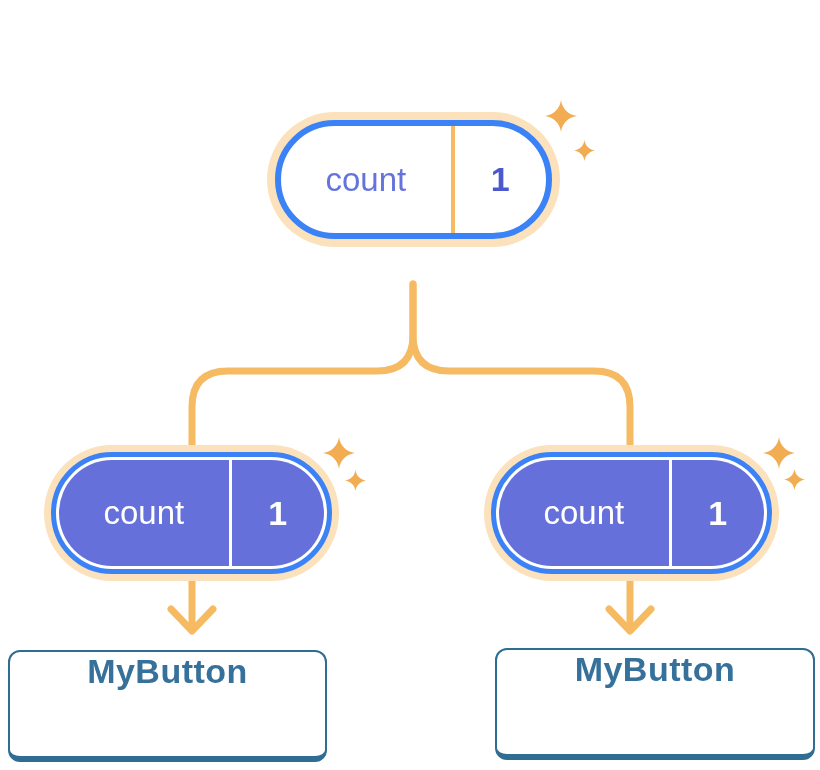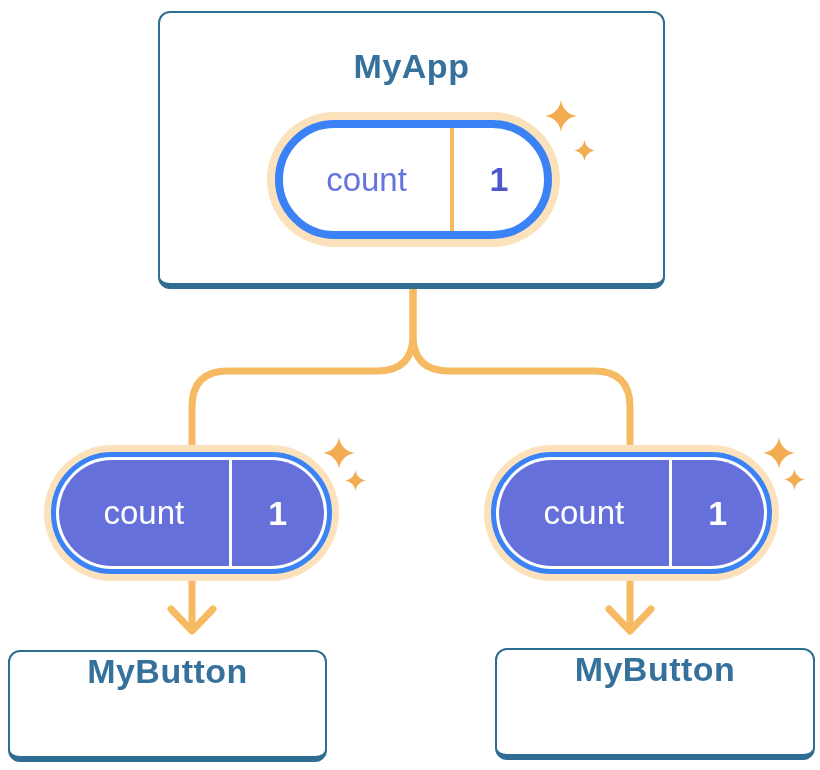--- a/index.html
+++ b/index.html
@@ -56,21 +56,21 @@
   .pill {
     position: absolute;
     background: #FBE2BC;
     border-radius: 999px;
     box-sizing: border-box;
   }
   .pill-ring {
     width: 100%; height: 100%;
     border-radius: 999px;
     box-sizing: border-box;
-    border: 8px solid #3b82f6;
+    border: 6px solid #3b82f6;
     background: #ffffff;
   }
   .pill.light { padding: 8px; }
   .pill.dark  { padding: 7px; }
   .pill.dark .pill-ring { border-width: 5px; padding: 3px; }
   .pill-core {
     width: 100%; height: 100%;
     border-radius: 999px;
     box-sizing: border-box;
     display: flex;
@@ -104,23 +104,20 @@
 
 <div class="canvas">
 
   <svg class="connectors" viewBox="0 0 820 770">
     <path d="M413 284 L413 335 Q413 371 377 371 L228 371 Q192 371 192 407 L192 626"></path>
     <path d="M413 284 L413 335 Q413 371 449 371 L594 371 Q630 371 630 407 L630 626"></path>
     <path d="M171 609 L192 631 L213 609"></path>
     <path d="M609 609 L630 631 L651 609"></path>
   </svg>
 
-  <div class="card" style="left:158px; top:11px; width:507px; height:278px;">
-    <div class="card-title" style="top:34px;">MyApp</div>
-  </div>
 
   <div class="pill light" style="left:267px; top:112px; width:293px; height:135px;">
     <div class="pill-ring">
       <div class="pill-core">
         <div class="pill-cell label">count</div>
         <div class="pill-divider"></div>
         <div class="pill-cell value">1</div>
       </div>
     </div>
   </div>

